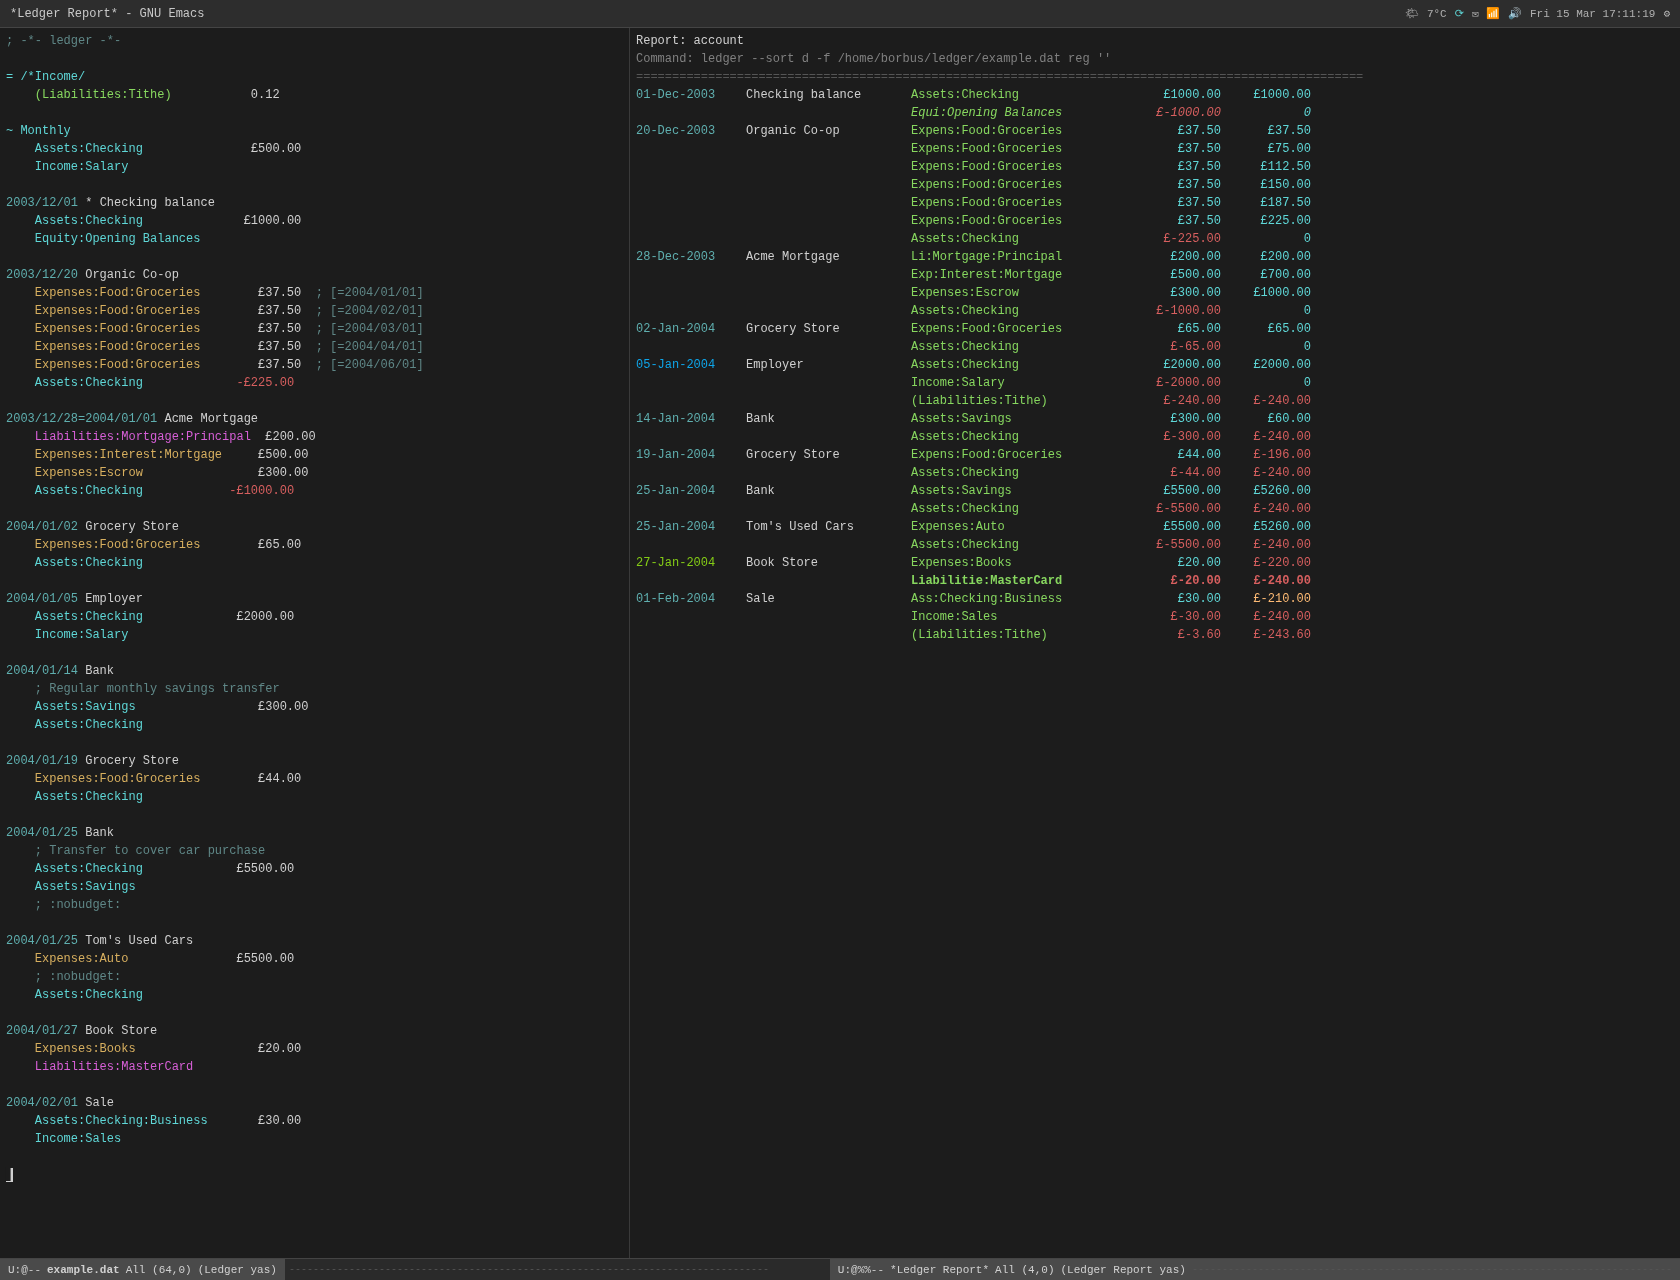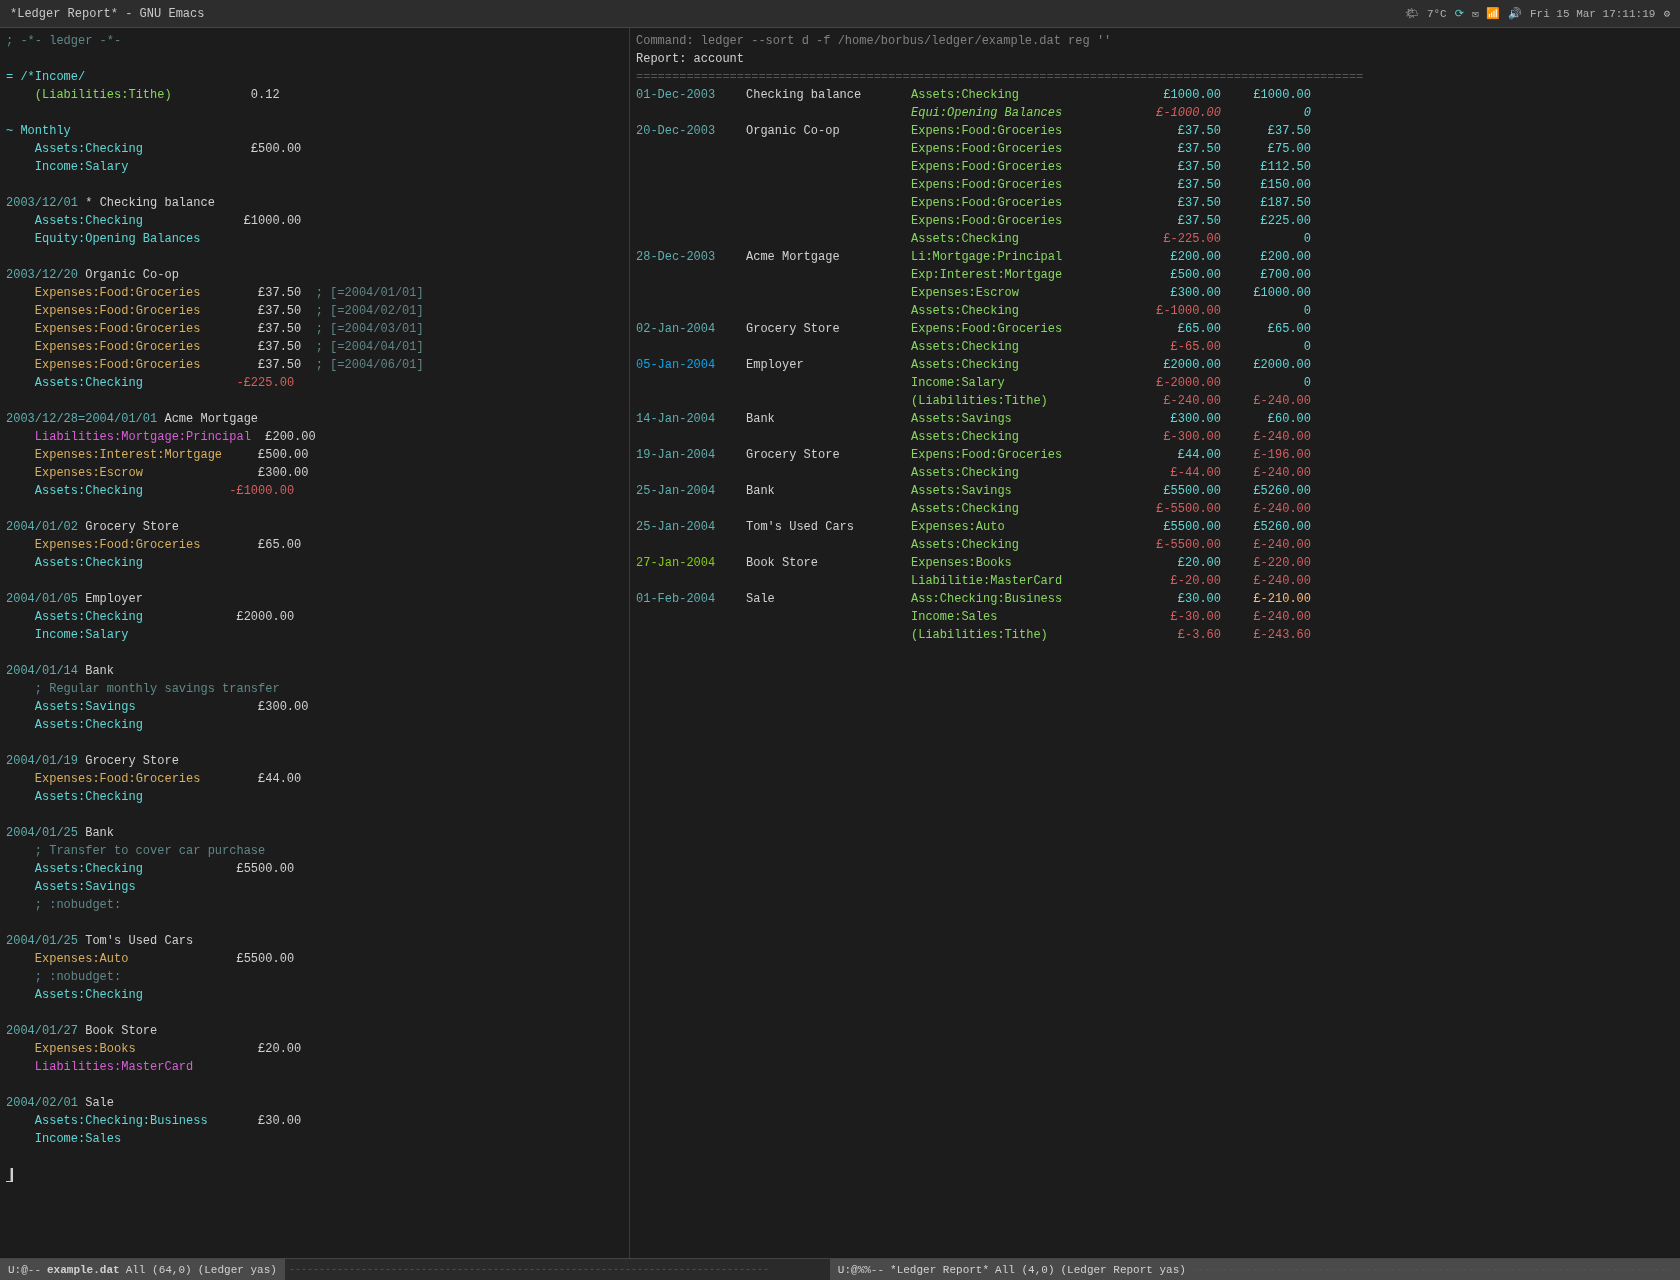--- a/index.html
+++ b/index.html
@@ -173,22 +173,22 @@
     <div class="line">    <span class="magenta">Liabilities:MasterCard</span></div>
     <div class="line">&nbsp;</div>
     <div class="line"><span class="teal">2004/02/01</span> <span class="white">Sale</span></div>
     <div class="line">    <span class="cyan">Assets:Checking:Business</span>       <span class="white">£30.00</span></div>
     <div class="line">    <span class="cyan">Income:Sales</span></div>
     <div class="line">&nbsp;</div>
     <div class="line"><span style="background:#d0d0d0;color:#1c1c1c;">▋</span></div>
   </div>
 
   <div id="right-pane">
+    <div class="line white">Report: account</div>
     <div class="line gray">Command: ledger --sort d -f /home/borbus/ledger/example.dat reg ''</div>
-    <div class="line white">Report: account</div>
     <div class="line divider" style="color:#555;">=====================================================================================================</div>
 
     <div style="display:flex; line-height:1.5;">
       <span style="color:#5fafaf;width:110px;display:inline-block;">01-Dec-2003</span>
       <span style="color:#d0d0d0;width:165px;display:inline-block;">Checking balance</span>
       <span style="color:#87d75f;width:220px;display:inline-block;">Assets:Checking</span>
       <span style="color:#5fd7d7;width:90px;display:inline-block;text-align:right;">£1000.00</span>
       <span style="color:#5fd7d7;width:90px;display:inline-block;text-align:right;">£1000.00</span>
     </div>
     <div style="display:flex; line-height:1.5;font-style:italic;">
@@ -366,21 +366,21 @@
       <span style="color:#d75f5f;width:90px;display:inline-block;text-align:right;">£-5500.00</span>
       <span style="color:#d75f5f;width:90px;display:inline-block;text-align:right;">£-240.00</span>
     </div>
     <div style="display:flex; line-height:1.5;">
       <span style="color:#84cc16;width:110px;display:inline-block;">27-Jan-2004</span>
       <span style="color:#d0d0d0;width:165px;display:inline-block;">Book Store</span>
       <span style="color:#87d75f;width:220px;display:inline-block;">Expenses:Books</span>
       <span style="color:#5fd7d7;width:90px;display:inline-block;text-align:right;">£20.00</span>
       <span style="color:#d75f5f;width:90px;display:inline-block;text-align:right;">£-220.00</span>
     </div>
-    <div style="display:flex; line-height:1.5;">
+    <div style="display:flex; line-height:1.5;font-weight:bold;">
       <span style="width:110px;display:inline-block;"></span>
       <span style="width:165px;display:inline-block;"></span>
       <span style="color:#87d75f;width:220px;display:inline-block;">Liabilitie:MasterCard</span>
       <span style="color:#d75f5f;width:90px;display:inline-block;text-align:right;">£-20.00</span>
       <span style="color:#d75f5f;width:90px;display:inline-block;text-align:right;">£-240.00</span>
     </div>
     <div style="display:flex; line-height:1.5;">
       <span style="color:#5fafaf;width:110px;display:inline-block;">01-Feb-2004</span>
       <span style="color:#d0d0d0;width:165px;display:inline-block;">Sale</span>
       <span style="color:#87d75f;width:220px;display:inline-block;">Ass:Checking:Business</span>

